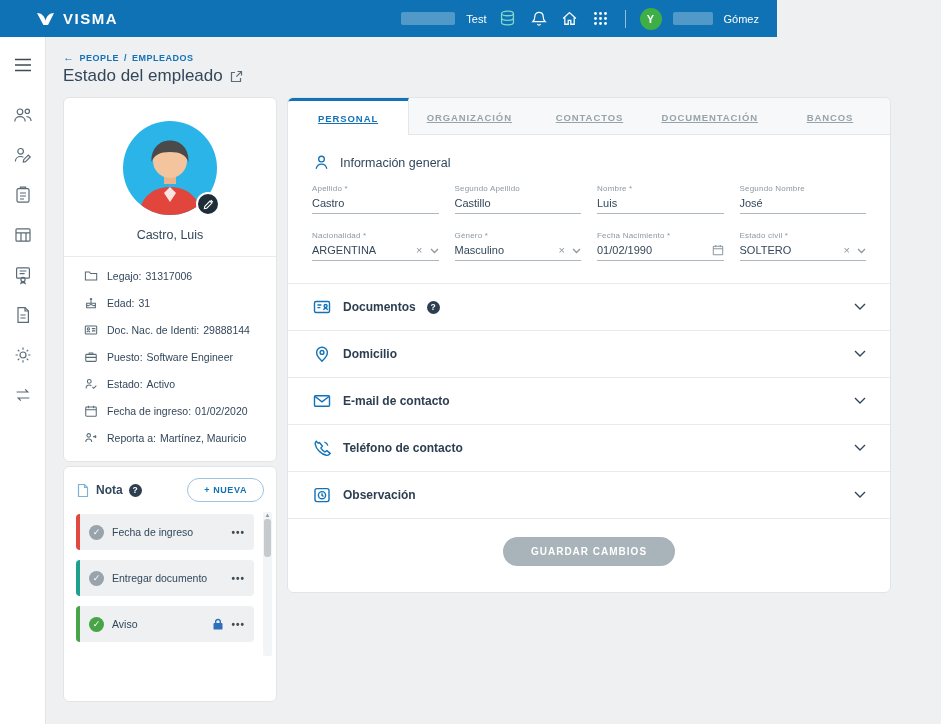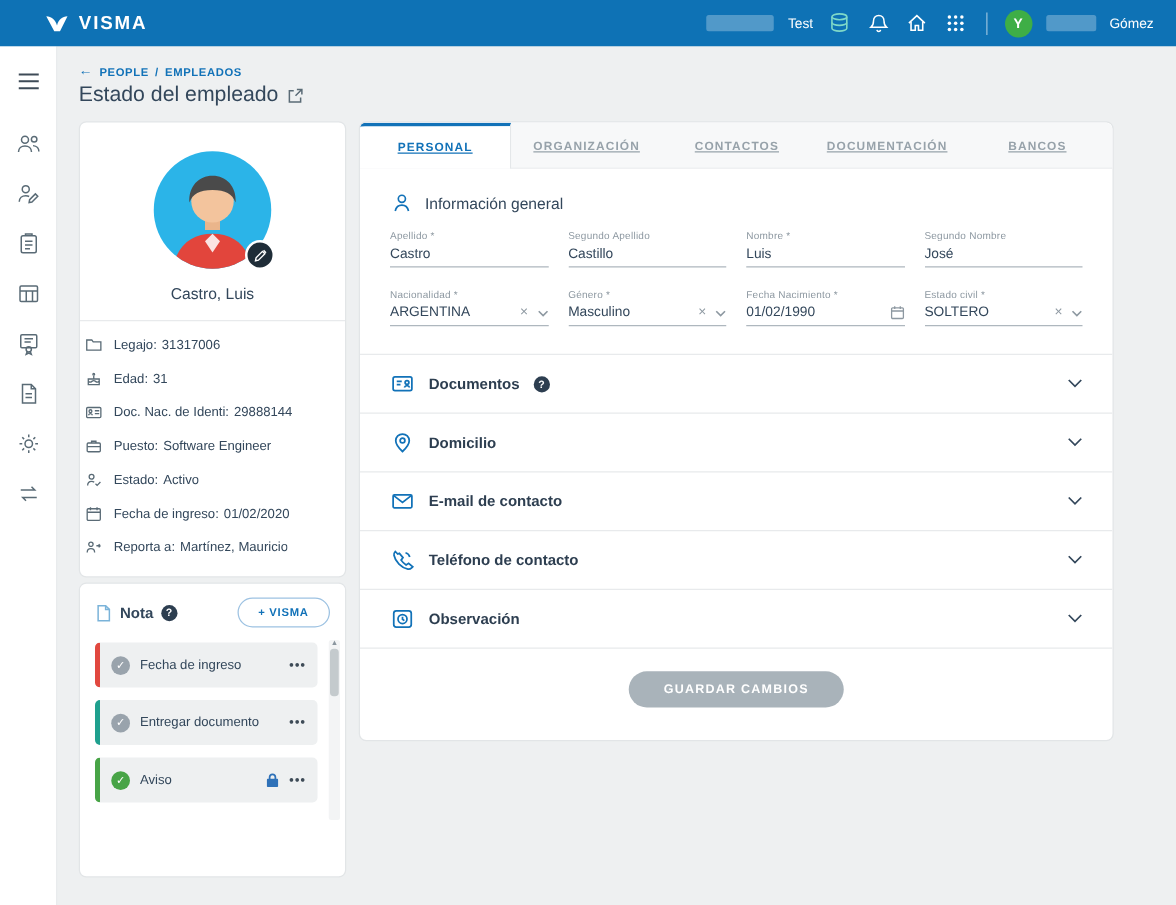--- a/index.html
+++ b/index.html
@@ -1,20 +1,20 @@
 <!DOCTYPE html>
 <html style="--topbar: #0e72b5; --accent: #1272b8; --note_red: #e1483f; --note_teal: #1fa08e; --note_green: #48a447; --avatar_bg: #2bb4e8; --user_badge: #3eae46;"><head>
 <meta charset="utf-8">
 <style>
   *{margin:0;padding:0;box-sizing:border-box;}
   html,body{width:941px;height:724px;overflow:hidden;font-family:"Liberation Sans",sans-serif;background:#eef0f1;color:#33475b;}
   :root{--topbar:#0e72b5;--accent:#1272b8;--note_red:#e1483f;--note_teal:#1fa08e;--note_green:#48a447;--avatar_bg:#2bb4e8;--user_badge:#3eae46;}
 
   
-  .topbar{position:absolute;top:0;left:0;width:941px;height:37px;background:var(--topbar);display:flex;align-items:center;padding:0 18px 0 36px;color:#fff;z-index:20;}
+  .topbar{position:absolute;top:0;left:0;width:777px;height:37px;background:var(--topbar);display:flex;align-items:center;padding:0 18px 0 36px;color:#fff;z-index:20;}
   .brand{display:flex;align-items:center;gap:6px;font-weight:bold;font-size:15px;letter-spacing:1.5px;}
   .top-right{margin-left:auto;display:flex;align-items:center;gap:11px;font-size:11px;}
   .redacted{display:inline-block;width:54px;height:13px;background:rgba(255,255,255,.28);border-radius:2px;filter:blur(.6px);}
   .redacted.sm{width:40px;}
   .tb-icon{display:flex;align-items:center;justify-content:center;width:20px;height:20px;cursor:pointer;}
   .tb-sep{width:1px;height:18px;background:rgba(255,255,255,.55);margin:0 3px;}
   .user-badge{width:22px;height:22px;border-radius:50%;background:var(--user_badge);color:#fff;font-size:11px;font-weight:bold;display:flex;align-items:center;justify-content:center;cursor:pointer;}
   .user-name{font-size:11px;}
 
   
@@ -32,21 +32,21 @@
   .columns{display:flex;gap:10px;margin-top:11px;align-items:flex-start;}
   .card{background:#fff;border:1px solid #e2e5e7;border-radius:6px;}
 
   
   .left-col{width:214px;flex:none;display:flex;flex-direction:column;gap:4px;}
   .profile-card{padding-top:22px;}
   .avatar-wrap{position:relative;width:96px;height:96px;margin:0 auto;}
   .edit-btn{position:absolute;right:-2px;bottom:0;width:24px;height:24px;border-radius:50%;background:#1f2d38;border:2px solid #fff;display:flex;align-items:center;justify-content:center;cursor:pointer;}
   .emp-name{text-align:center;font-size:12.5px;margin:12px 0 14px;color:#33475b;}
   .divider{border-top:1px solid #e8eaec;}
-  .emp-fields{list-style:none;padding:12px 4px 14px;text-align:right;}
+  .emp-fields{list-style:none;padding:12px 20px 14px;text-align:right;}
   .emp-fields li{display:flex;align-items:center;gap:9px;margin:0 0 13px;font-size:10.5px;color:#33475b;}
   .emp-fields li:last-child{margin-bottom:2px;}
   .fld-icon{flex:none;display:flex;color:#5a6b76;}
   .fld-text{display:flex;gap:4px;white-space:nowrap;overflow:hidden;}
 
   
   .notes-card{height:236px;overflow:hidden;}
   .notes-head{display:flex;align-items:center;gap:6px;padding:11px 12px 8px;}
   .notes-title{font-size:12px;font-weight:bold;color:#33475b;}
   .help-badge{width:13px;height:13px;border-radius:50%;background:#2d3e50;color:#fff;font-size:8.5px;font-weight:bold;display:inline-flex;align-items:center;justify-content:center;cursor:pointer;}
@@ -344,21 +344,21 @@
       <section class="card notes-card">
         <div class="notes-head">
           <span style="display:flex;color:#7ab3d9;">
             <svg width="14" height="15" viewBox="0 0 14 15" fill="none" stroke="currentColor" stroke-width="1.2">
                 <path d="M2.5 1.5h6l3 3v9h-9z"></path>
                 <path d="M8.5 1.5v3h3"></path>
               </svg>
           </span>
           <span class="notes-title">Nota</span>
           <span class="help-badge">?</span>
-          <button class="new-btn">+ VISMA</button>
+          <button class="new-btn">+ NUEVA</button>
         </div>
         <div class="notes-list">
           <div class="note-item note-c0">
             <span class="check">✓</span>
             <span>Fecha de ingreso</span>
             <span class="more">•••</span>
           </div>
           <div class="note-item note-c1">
             <span class="check">✓</span>
             <span>Entregar documento</span>

